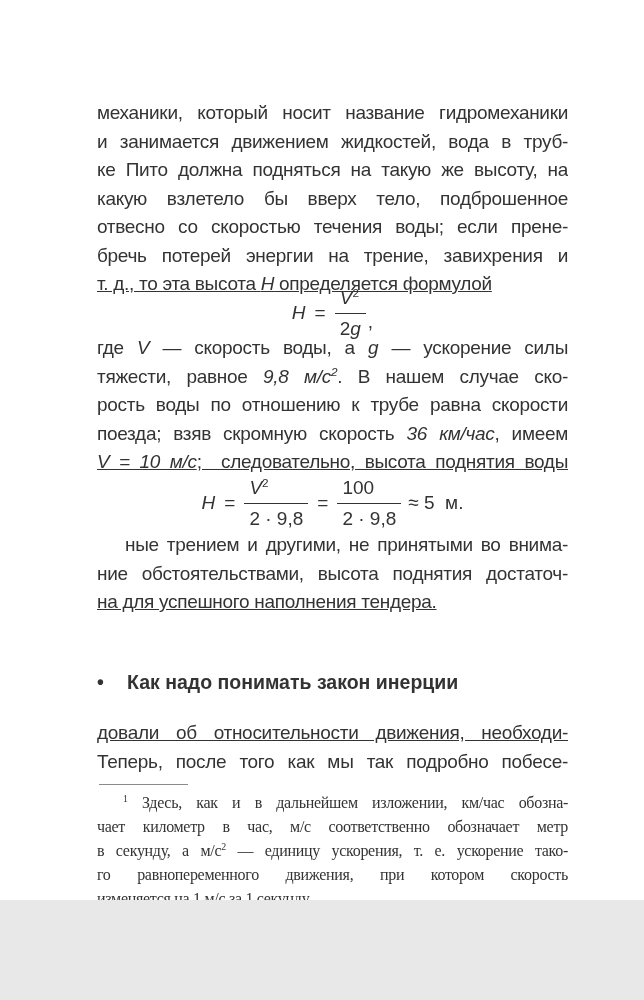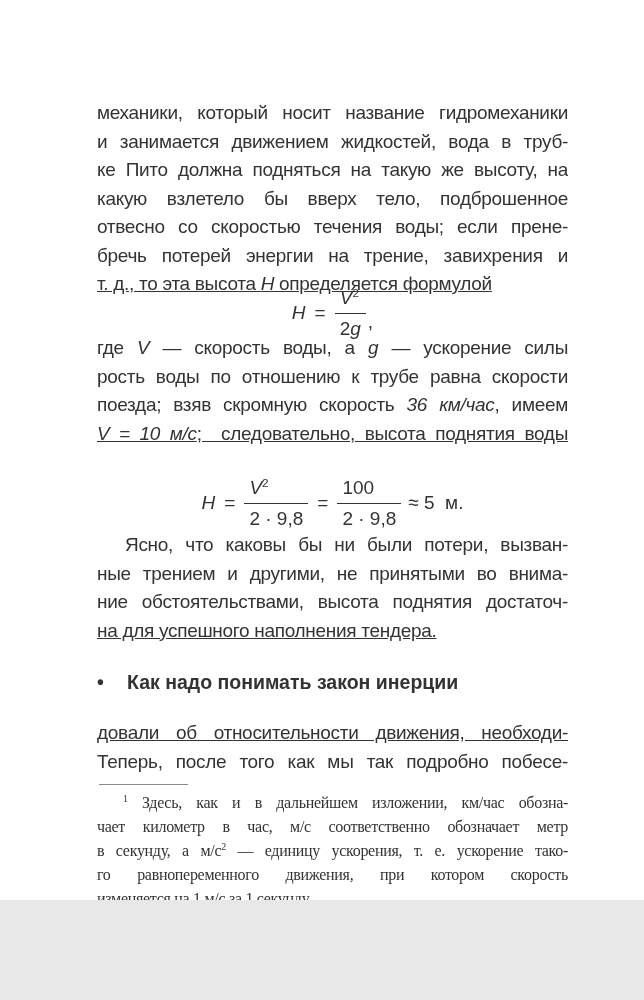--- a/index.html
+++ b/index.html
@@ -70,20 +70,21 @@
     <span class="op">=</span>
     <span class="frac">
       <span class="num"><i>V</i><sup>2</sup></span>
       <span class="den">2<i>g</i></span>
     </span>
     <span class="tail-comma">,</span>
   </div>
 
   <div class="block para justify-last" style="top:334px;">
       <div class="line">где <i>V</i> — скорость воды, а <i>g</i> — ускорение силы</div>
+      <div class="line">тяжести, равное <i>9,8 м/с<sup>2</sup></i>. В нашем случае ско-</div>
       <div class="line">рость воды по отношению к трубе равна скорости</div>
       <div class="line">поезда; взяв скромную скорость <i>36 км/час</i>, имеем</div>
       <div class="line last"><i>V = 10 м/с</i>;&nbsp; следовательно, высота поднятия воды</div>
     </div>
 
   <div class="block formula" style="top:476px; height:54px;">
     <span><i>H</i></span>
     <span class="op">=</span>
     <span class="frac">
       <span class="num"><i>V</i><sup>2</sup></span>
@@ -91,21 +92,20 @@
     </span>
     <span class="op">=</span>
     <span class="frac">
       <span class="num">100</span>
       <span class="den">2 · 9,8</span>
     </span>
     <span class="tail">≈ 5&nbsp; м.</span>
   </div>
 
   <div class="block para indent-first" style="top:531px;">
-      <div class="line">Ясно, что каковы бы ни были потери, вызван-</div>
       <div class="line">ные трением и другими, не принятыми во внима-</div>
       <div class="line">ние обстоятельствами, высота поднятия достаточ-</div>
       <div class="line last">на для успешного наполнения тендера.</div>
     </div>
 
   <div class="block heading" style="top:671px;">
     <span class="bullet">•</span>
     <span>Как надо понимать закон инерции</span>
   </div>
 

